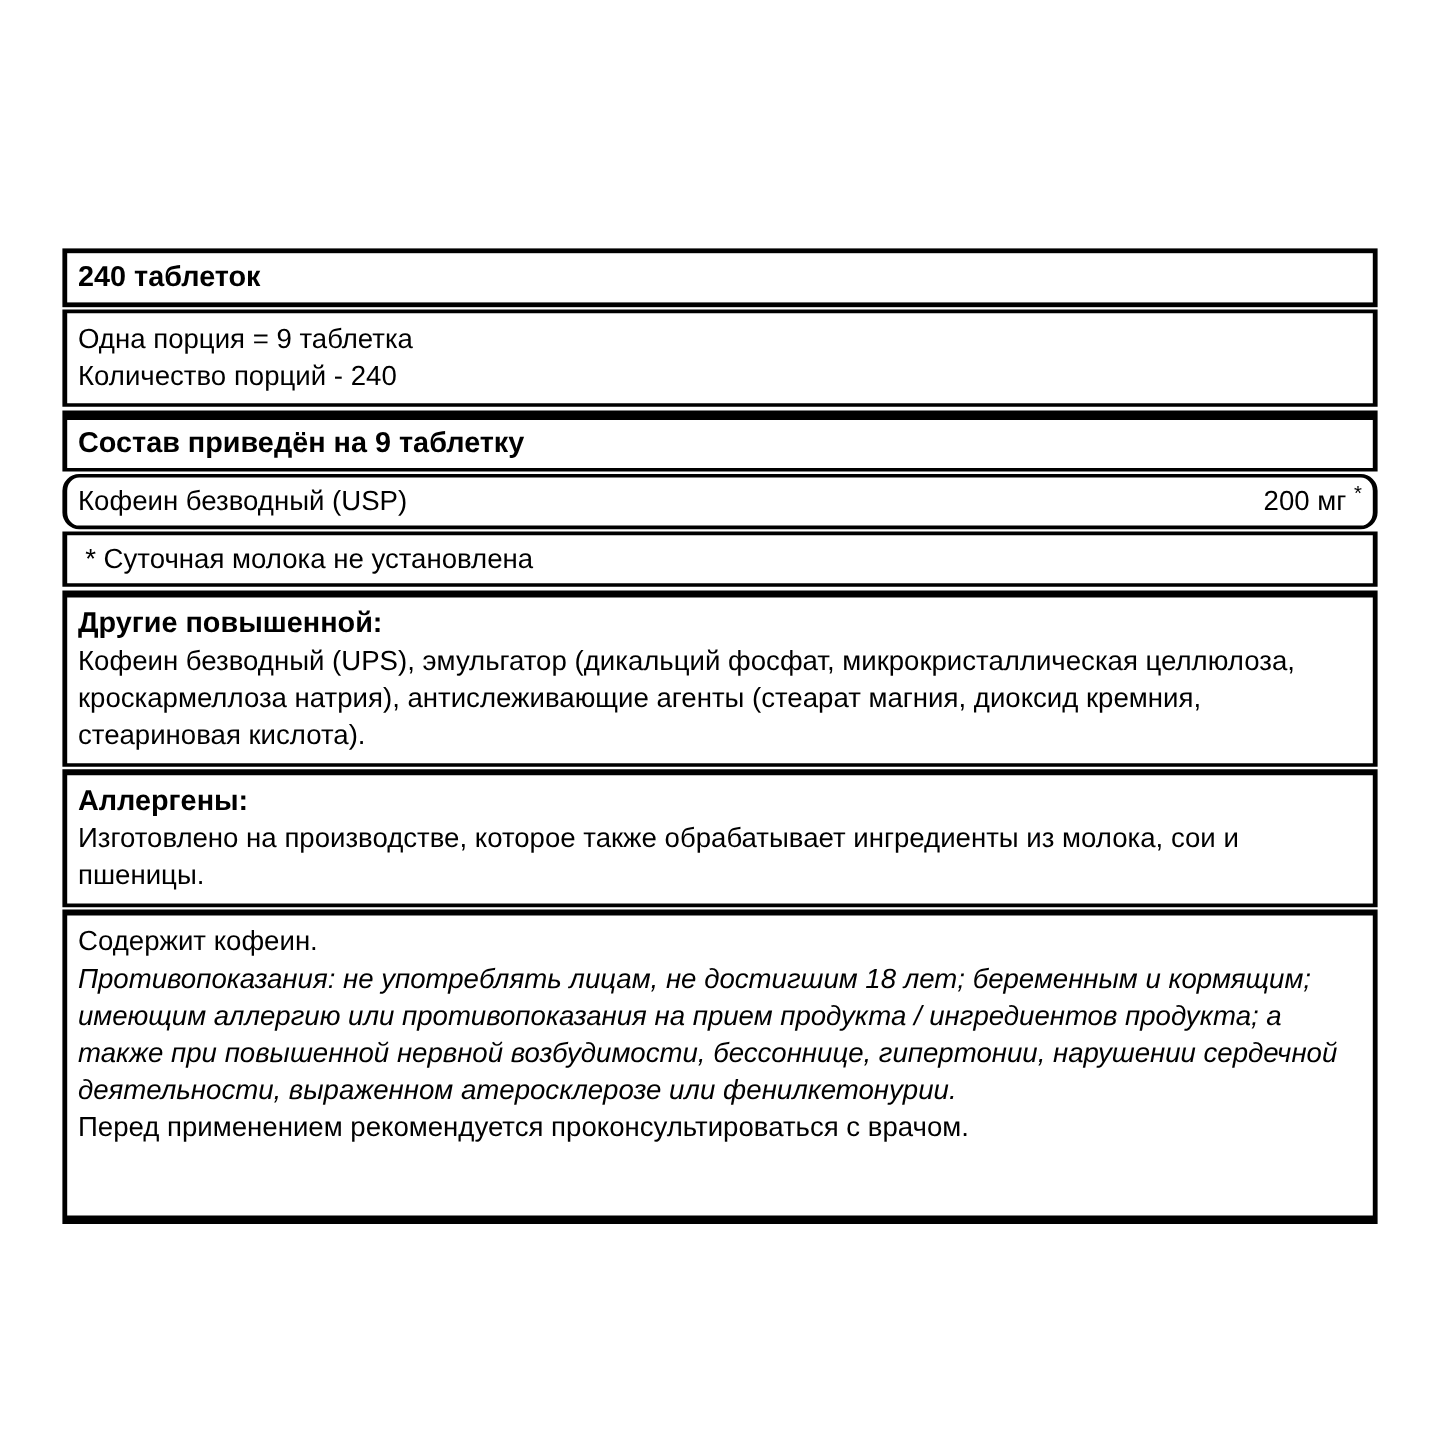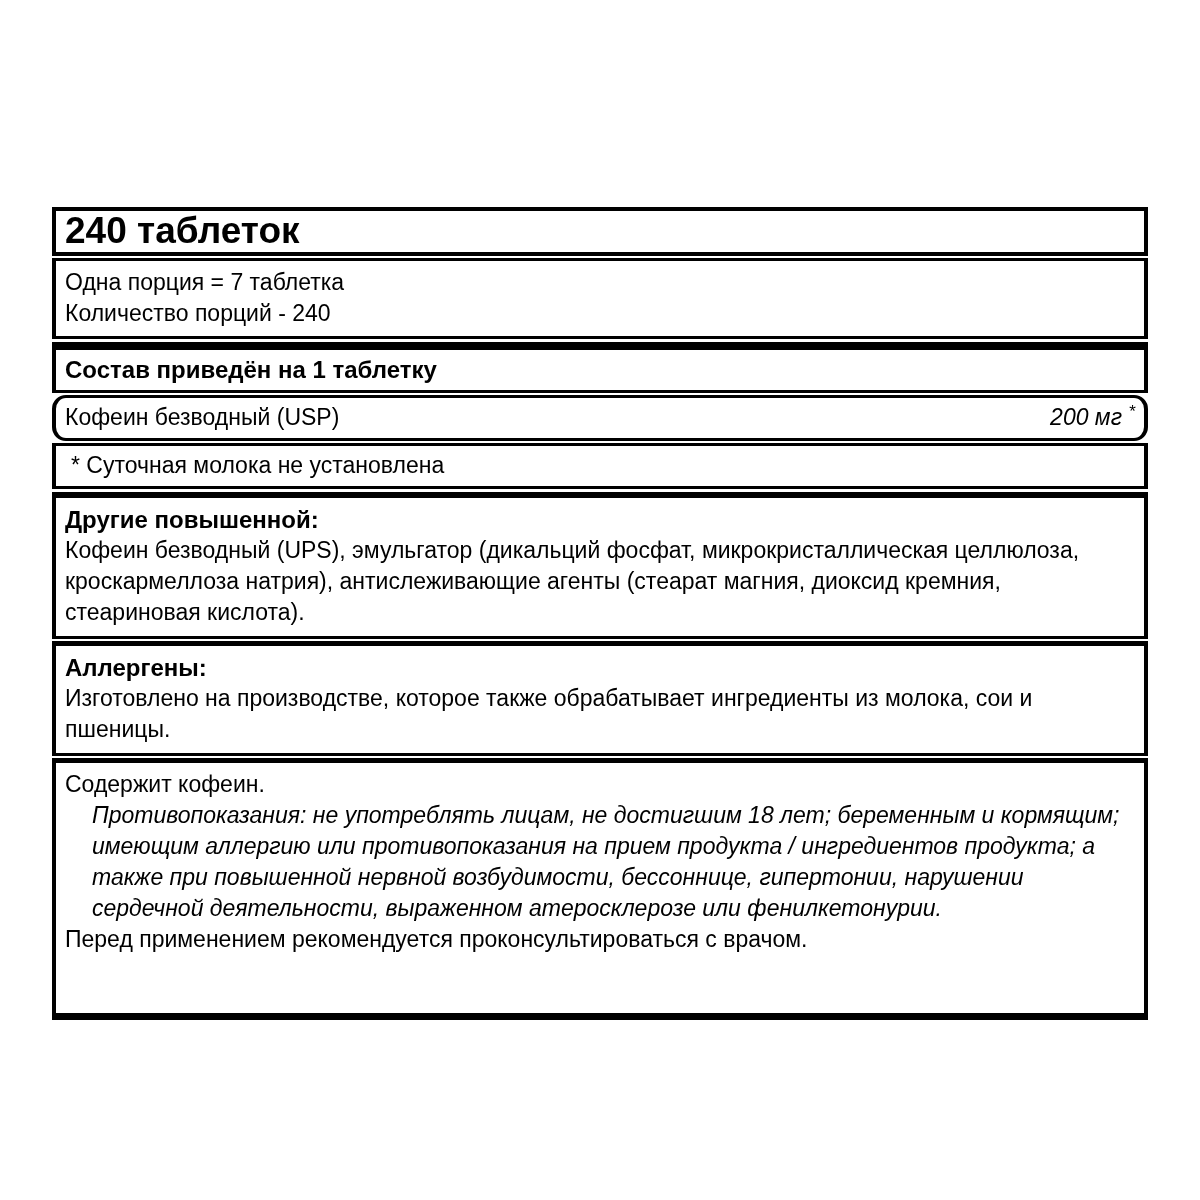--- a/index.html
+++ b/index.html
@@ -29,21 +29,21 @@
     border-right-width: 4px;
     padding: 5px 9px;
     font-size: 23px;
     line-height: 31px;
   }
   .gap2 { margin-top: 2px; }
   .gap3 { margin-top: 3px; }
 
   .row.title-row {
     border-width: 4px;
-    font-size: 37px;
+    font-size: 24px;
     font-weight: bold;
     line-height: 34px;
     padding: 3px 9px 4px 9px;
   }
   .row.serving-row {
     padding: 6px 9px 7px 9px;
   }
   .row.composition-row {
     border-top-width: 8px;
     font-weight: bold;
@@ -72,46 +72,44 @@
     border-top-width: 5px;
     border-bottom-width: 7px;
     padding: 6px 9px 58px 9px;
   }
   .section-heading {
     font-weight: bold;
     font-size: 24px;
   }
   .italic-text {
     font-style: italic;
-    margin-left: 27px;
   }
   .amount {
     white-space: nowrap;
-    font-style: italic;
   }
   .amount sup {
     font-size: 17px;
     vertical-align: 8px;
     line-height: 0;
   }
 </style>
 </head>
 <body>
 
 <div class="canvas">
   <div class="label">
 
     <div class="row title-row">240 таблеток</div>
 
     <div class="row serving-row gap2">
-      <div>Одна порция = 7 таблетка</div>
+      <div>Одна порция = 9 таблетка</div>
       <div>Количество порций - 240</div>
     </div>
 
-    <div class="row composition-row gap3">Состав приведён на 1 таблетку</div>
+    <div class="row composition-row gap3">Состав приведён на 9 таблетку</div>
 
     <div class="row ingredient-row gap2">
       <span>Кофеин безводный (USP)</span>
       <span class="amount"><span>200 мг </span><sup>*</sup></span>
     </div>
 
     <div class="row footnote-row gap2">* Суточная молока не установлена</div>
 
     <div class="row other-row gap3">
       <div class="section-heading">Другие повышенной:</div>

